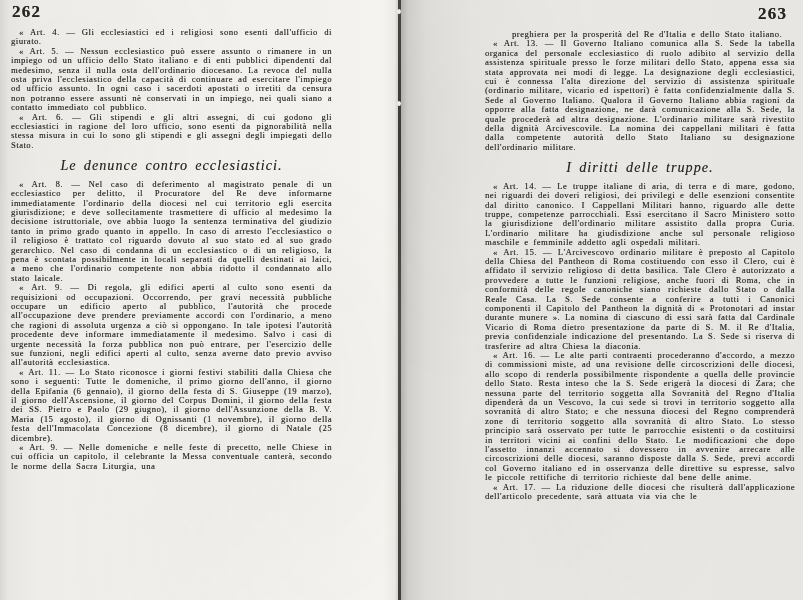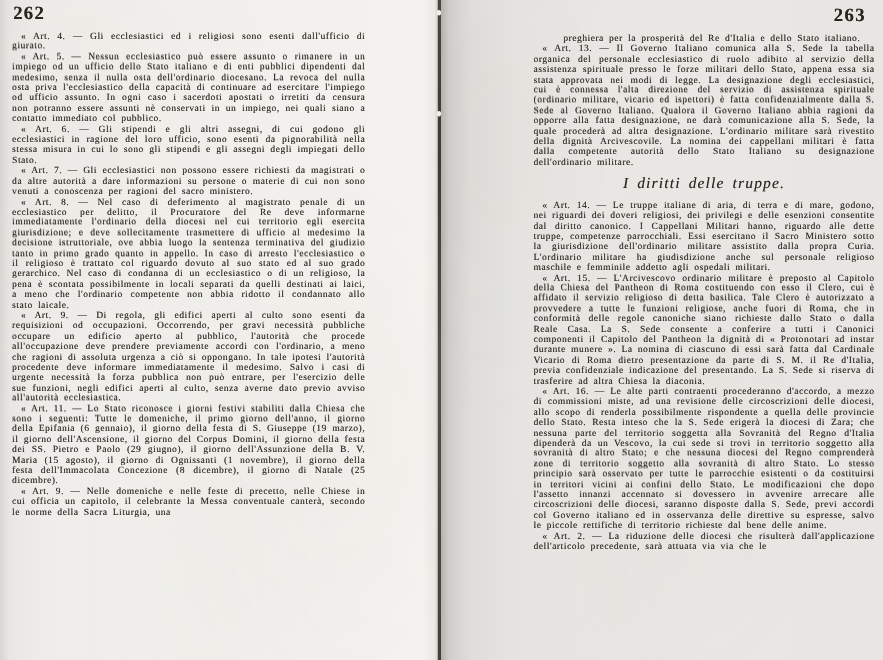--- a/index.html
+++ b/index.html
@@ -82,21 +82,21 @@
 <body>
 
 <div class="scan">
 
   <div class="page-left">
     <div class="pagenum pagenum-left">262</div>
     <div class="textblock textblock-left">
       <p>« Art. 4. — Gli ecclesiastici ed i religiosi sono esenti dall'ufficio di giurato.</p>
       <p>« Art. 5. — Nessun ecclesiastico può essere assunto o rimanere in un impiego od un ufficio dello Stato italiano e di enti pubblici dipendenti dal medesimo, senza il nulla osta dell'ordinario diocesano. La revoca del nulla osta priva l'ecclesiastico della capacità di continuare ad esercitare l'impiego od ufficio assunto. In ogni caso i sacerdoti apostati o irretiti da censura non potranno essere assunti nè conservati in un impiego, nei quali siano a contatto immediato col pubblico.</p>
       <p>« Art. 6. — Gli stipendi e gli altri assegni, di cui godono gli ecclesiastici in ragione del loro ufficio, sono esenti da pignorabilità nella stessa misura in cui lo sono gli stipendi e gli assegni degli impiegati dello Stato.</p>
-      <p>« Art. 7. — Gli ecclesiastici non possono essere richiesti da magistrati o da altre autorità a dare informazioni su persone o materie di cui non sono venuti a conoscenza per ragioni del sacro ministero.</p>
+      <h3 class="section-heading">Le denunce contro ecclesiastici.</h3>
       <p>« Art. 8. — Nel caso di deferimento al magistrato penale di un ecclesiastico per delitto, il Procuratore del Re deve informarne immediatamente l'ordinario della diocesi nel cui territorio egli esercita giurisdizione; e deve sollecitamente trasmettere di ufficio al medesimo la decisione istruttoriale, ove abbia luogo la sentenza terminativa del giudizio tanto in primo grado quanto in appello. In caso di arresto l'ecclesiastico o il religioso è trattato col riguardo dovuto al suo stato ed al suo grado gerarchico. Nel caso di condanna di un ecclesiastico o di un religioso, la pena è scontata possibilmente in locali separati da quelli destinati ai laici, a meno che l'ordinario competente non abbia ridotto il condannato allo stato laicale.</p>
       <p>« Art. 9. — Di regola, gli edifici aperti al culto sono esenti da requisizioni od occupazioni. Occorrendo, per gravi necessità pubbliche occupare un edificio aperto al pubblico, l'autorità che procede all'occupazione deve prendere previamente accordi con l'ordinario, a meno che ragioni di assoluta urgenza a ciò si oppongano. In tale ipotesi l'autorità procedente deve informare immediatamente il medesimo. Salvo i casi di urgente necessità la forza pubblica non può entrare, per l'esercizio delle sue funzioni, negli edifici aperti al culto, senza averne dato previo avviso all'autorità ecclesiastica.</p>
       <p>« Art. 11. — Lo Stato riconosce i giorni festivi stabiliti dalla Chiesa che sono i seguenti: Tutte le domeniche, il primo giorno dell'anno, il giorno della Epifania (6 gennaio), il giorno della festa di S. Giuseppe (19 marzo), il giorno dell'Ascensione, il giorno del Corpus Domini, il giorno della festa dei SS. Pietro e Paolo (29 giugno), il giorno dell'Assunzione della B. V. Maria (15 agosto), il giorno di Ognissanti (1 novembre), il giorno della festa dell'Immacolata Concezione (8 dicembre), il giorno di Natale (25 dicembre).</p>
       <p>« Art. 9. — Nelle domeniche e nelle feste di precetto, nelle Chiese in cui officia un capitolo, il celebrante la Messa conventuale canterà, secondo le norme della Sacra Liturgia, una</p>
     </div>
     <div class="grain"></div>
   </div>
 
   <div class="gutter">
     <span class="stitch s1"></span>
@@ -105,18 +105,18 @@
 
   <div class="page-right">
     <div class="pagenum pagenum-right">263</div>
     <div class="textblock textblock-right">
       <p class="noindent">preghiera per la prosperità del Re d'Italia e dello Stato italiano.</p>
       <p>« Art. 13. — Il Governo Italiano comunica alla S. Sede la tabella organica del personale ecclesiastico di ruolo adibito al servizio della assistenza spirituale presso le forze militari dello Stato, appena essa sia stata approvata nei modi di legge. La designazione degli ecclesiastici, cui è connessa l'alta direzione del servizio di assistenza spirituale (ordinario militare, vicario ed ispettori) è fatta confidenzialmente dalla S. Sede al Governo Italiano. Qualora il Governo Italiano abbia ragioni da opporre alla fatta designazione, ne darà comunicazione alla S. Sede, la quale procederà ad altra designazione. L'ordinario militare sarà rivestito della dignità Arcivescovile. La nomina dei cappellani militari è fatta dalla competente autorità dello Stato Italiano su designazione dell'ordinario militare.</p>
       <h3 class="section-heading">I diritti delle truppe.</h3>
       <p>« Art. 14. — Le truppe italiane di aria, di terra e di mare, godono, nei riguardi dei doveri religiosi, dei privilegi e delle esenzioni consentite dal diritto canonico. I Cappellani Militari hanno, riguardo alle dette truppe, competenze parrocchiali. Essi esercitano il Sacro Ministero sotto la giurisdizione dell'ordinario militare assistito dalla propra Curia. L'ordinario militare ha giudisdizione anche sul personale religioso maschile e femminile addetto agli ospedali militari.</p>
       <p>« Art. 15. — L'Arcivescovo ordinario militare è preposto al Capitolo della Chiesa del Pantheon di Roma costituendo con esso il Clero, cui è affidato il servizio religioso di detta basilica. Tale Clero è autorizzato a provvedere a tutte le funzioni religiose, anche fuori di Roma, che in conformità delle regole canoniche siano richieste dallo Stato o dalla Reale Casa. La S. Sede consente a conferire a tutti i Canonici componenti il Capitolo del Pantheon la dignità di « Protonotari ad instar durante munere ». La nomina di ciascuno di essi sarà fatta dal Cardinale Vicario di Roma dietro presentazione da parte di S. M. il Re d'Italia, previa confidenziale indicazione del presentando. La S. Sede si riserva di trasferire ad altra Chiesa la diaconia.</p>
       <p>« Art. 16. — Le alte parti contraenti procederanno d'accordo, a mezzo di commissioni miste, ad una revisione delle circoscrizioni delle diocesi, allo scopo di renderla possibilmente rispondente a quella delle provincie dello Stato. Resta inteso che la S. Sede erigerà la diocesi di Zara; che nessuna parte del territorio soggetta alla Sovranità del Regno d'Italia dipenderà da un Vescovo, la cui sede si trovi in territorio soggetto alla sovranità di altro Stato; e che nessuna diocesi del Regno comprenderà zone di territorio soggetto alla sovranità di altro Stato. Lo stesso principio sarà osservato per tutte le parrocchie esistenti o da costituirsi in territori vicini ai confini dello Stato. Le modificazioni che dopo l'assetto innanzi accennato si dovessero in avvenire arrecare alle circoscrizioni delle diocesi, saranno disposte dalla S. Sede, previ accordi col Governo italiano ed in osservanza delle direttive su espresse, salvo le piccole rettifiche di territorio richieste dal bene delle anime.</p>
-      <p>« Art. 2. — La riduzione delle diocesi che risulterà dall'applicazione dell'articolo precedente, sarà attuata via via che le</p>
+      <p>« Art. 17. — La riduzione delle diocesi che risulterà dall'applicazione dell'articolo precedente, sarà attuata via via che le</p>
     </div>
     <div class="grain"></div>
   </div>
 
 </div>
 
 </body></html>

